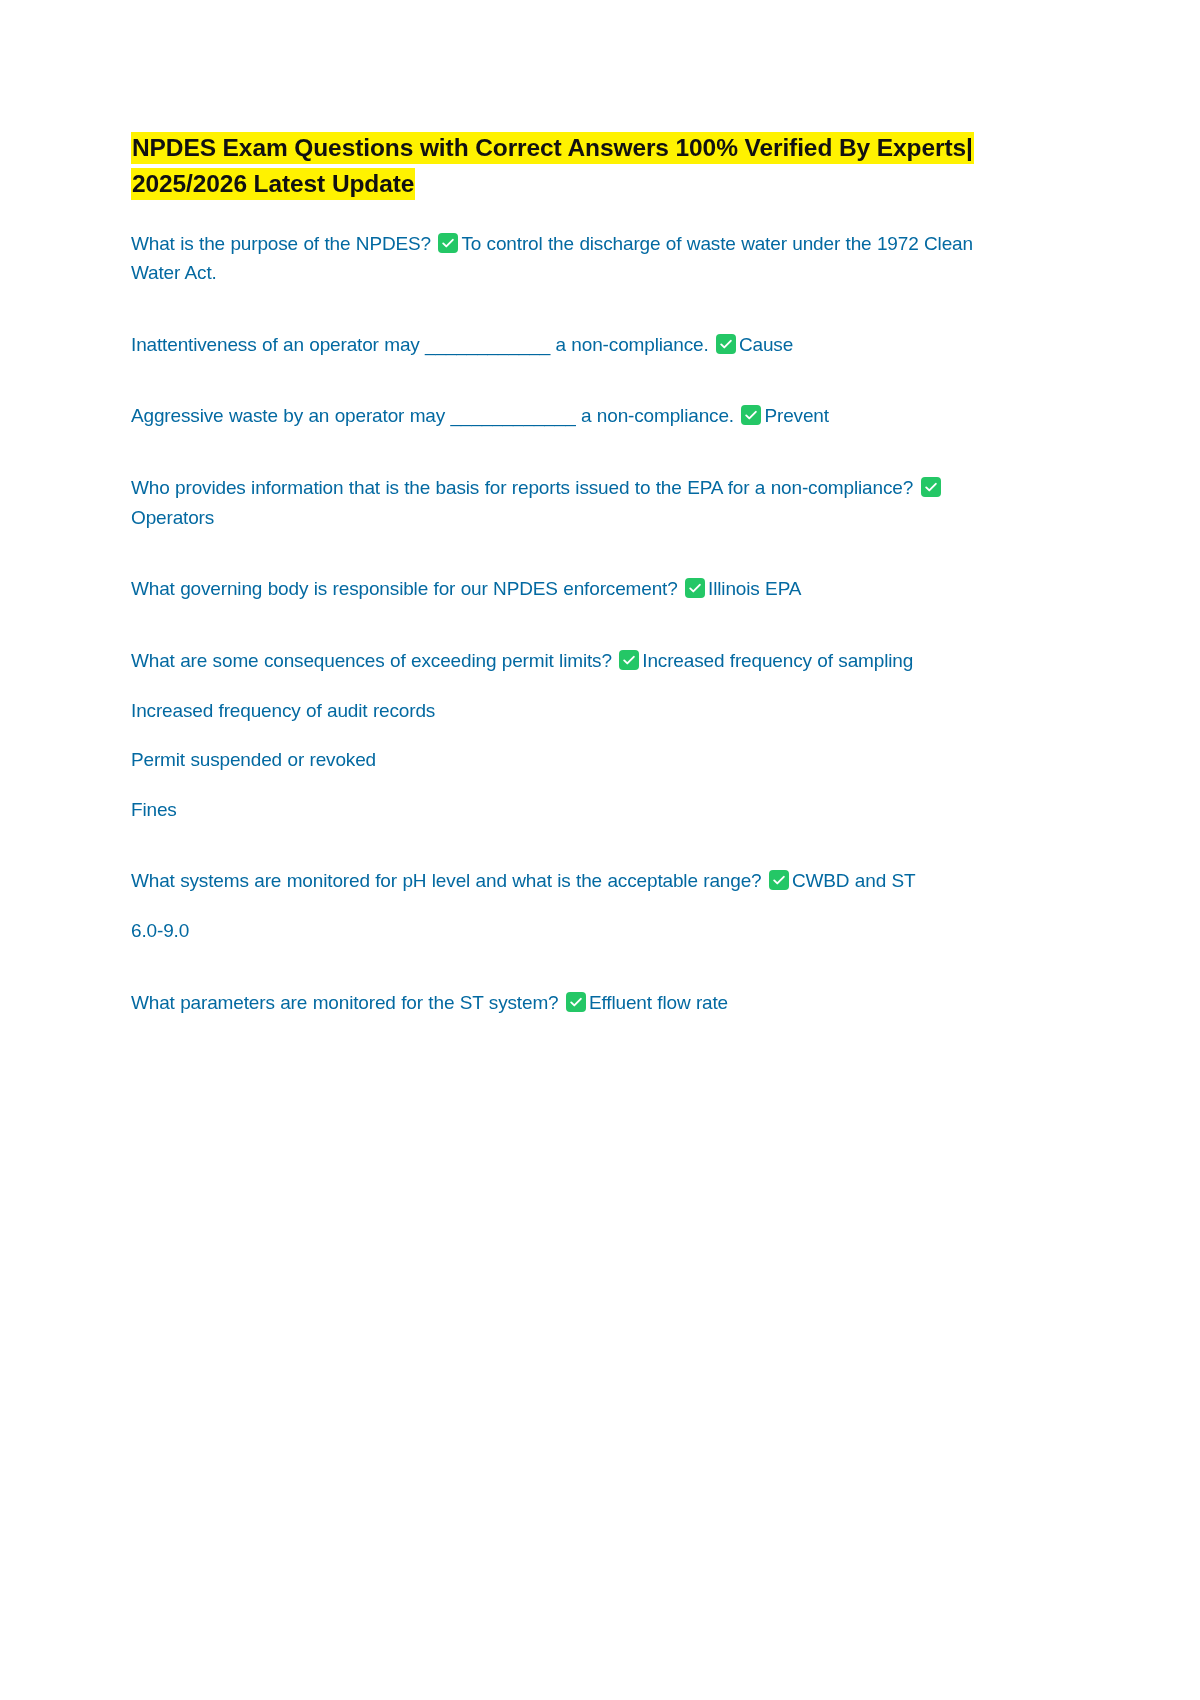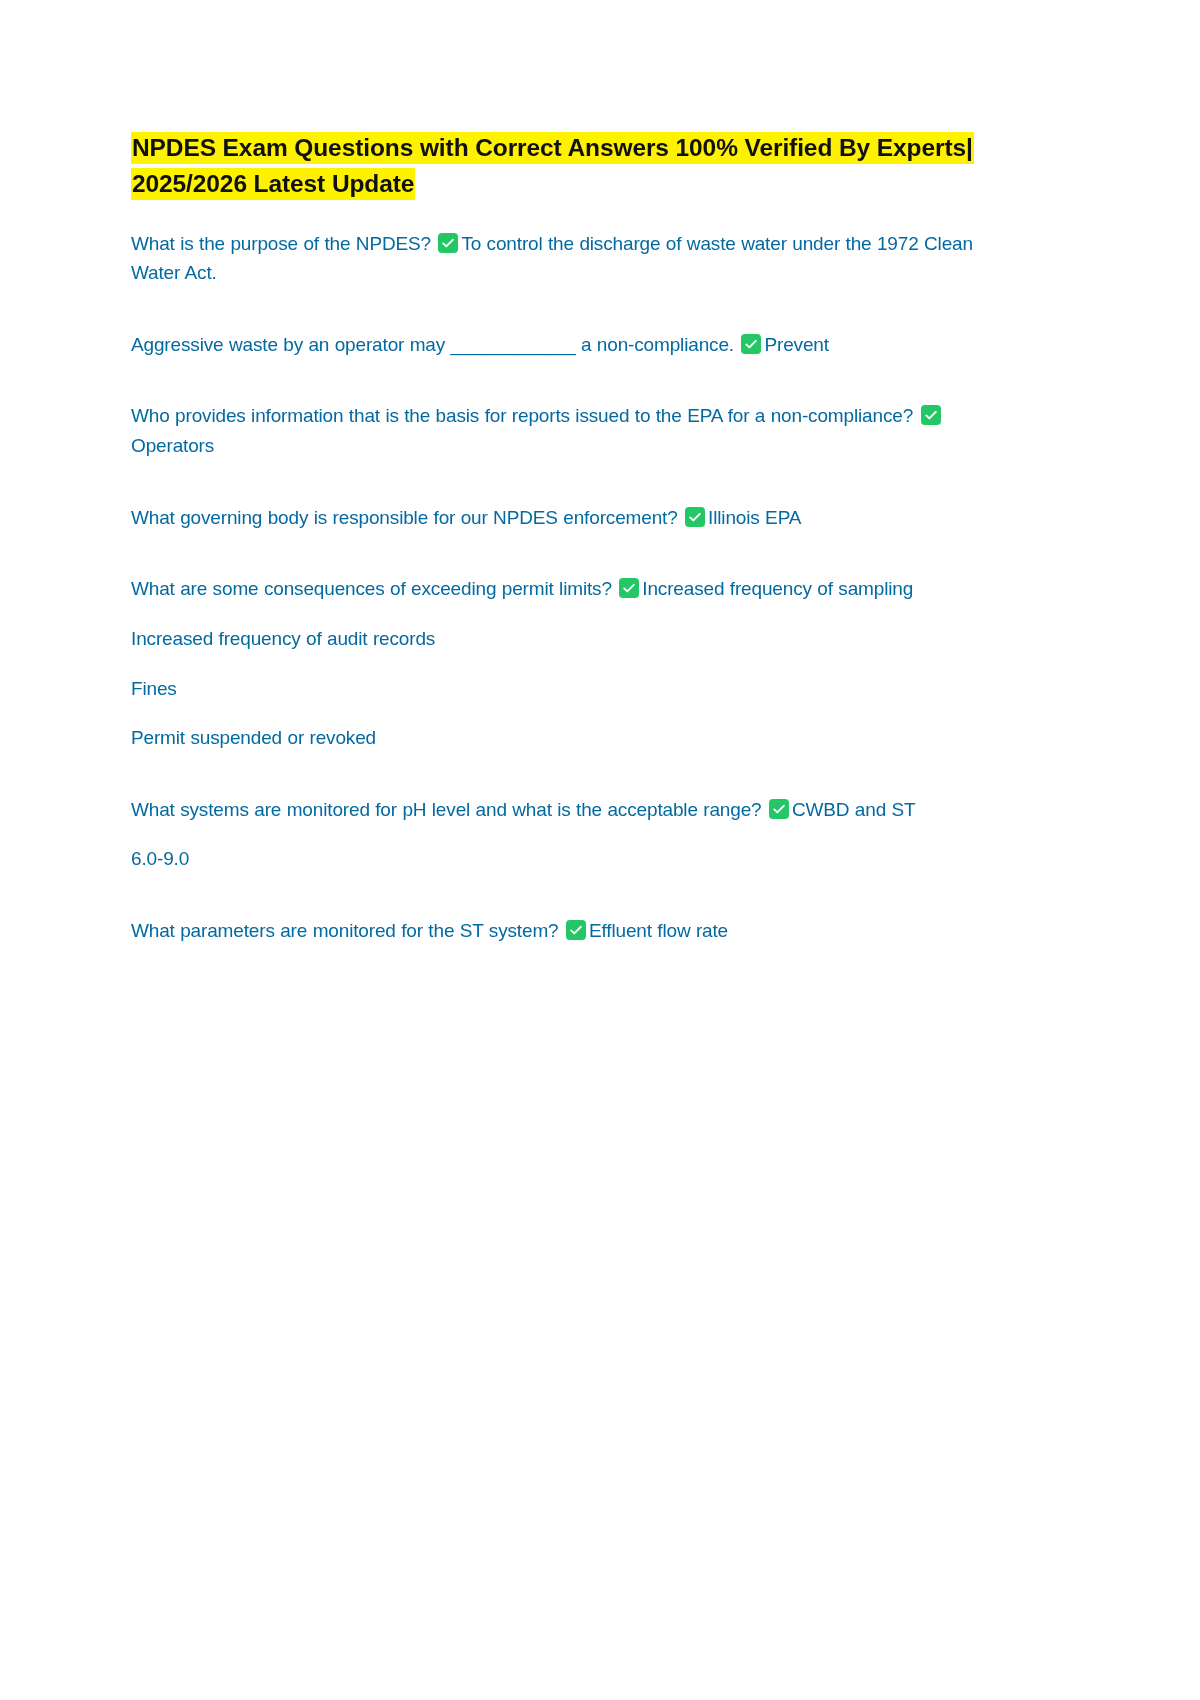--- a/index.html
+++ b/index.html
@@ -82,20 +82,28 @@
 
   <div class="qa-block">
     <p class="qa-line">
       <span>What is the purpose of the NPDES?</span>
       <span class="check-icon"><svg viewBox="0 0 16 16">
             <path d="M3.2 8.4 L6.3 11.4 L12.8 4.8" fill="none" stroke="#ffffff" stroke-width="1.9" stroke-linecap="round" stroke-linejoin="round"></path>
           </svg></span><span>To control the discharge of waste water under the 1972 Clean Water Act.</span>
     </p>
   </div>
 
+  <div class="qa-block">
+    <p class="qa-line">
+      <span>Inattentiveness of an operator may ____________ a non-compliance.</span>
+      <span class="check-icon"><svg viewBox="0 0 16 16">
+            <path d="M3.2 8.4 L6.3 11.4 L12.8 4.8" fill="none" stroke="#ffffff" stroke-width="1.9" stroke-linecap="round" stroke-linejoin="round"></path>
+          </svg></span><span>Cause</span>
+    </p>
+  </div>
 
   <div class="qa-block">
     <p class="qa-line">
       <span>Aggressive waste by an operator may ____________ a non-compliance.</span>
       <span class="check-icon"><svg viewBox="0 0 16 16">
             <path d="M3.2 8.4 L6.3 11.4 L12.8 4.8" fill="none" stroke="#ffffff" stroke-width="1.9" stroke-linecap="round" stroke-linejoin="round"></path>
           </svg></span><span>Prevent</span>
     </p>
   </div>
 
@@ -118,22 +126,22 @@
   </div>
 
   <div class="qa-block">
     <p class="qa-line">
       <span>What are some consequences of exceeding permit limits?</span>
       <span class="check-icon"><svg viewBox="0 0 16 16">
             <path d="M3.2 8.4 L6.3 11.4 L12.8 4.8" fill="none" stroke="#ffffff" stroke-width="1.9" stroke-linecap="round" stroke-linejoin="round"></path>
           </svg></span><span>Increased frequency of sampling</span>
     </p>
     <p class="qa-line">Increased frequency of audit records</p>
+    <p class="qa-line">Permit suspended or revoked</p>
     <p class="qa-line">Fines</p>
-    <p class="qa-line">Permit suspended or revoked</p>
   </div>
 
 
   <div class="qa-block">
     <p class="qa-line">
       <span>What systems are monitored for pH level and what is the acceptable range?</span>
       <span class="check-icon"><svg viewBox="0 0 16 16">
             <path d="M3.2 8.4 L6.3 11.4 L12.8 4.8" fill="none" stroke="#ffffff" stroke-width="1.9" stroke-linecap="round" stroke-linejoin="round"></path>
           </svg></span><span>CWBD and ST</span>
     </p>

